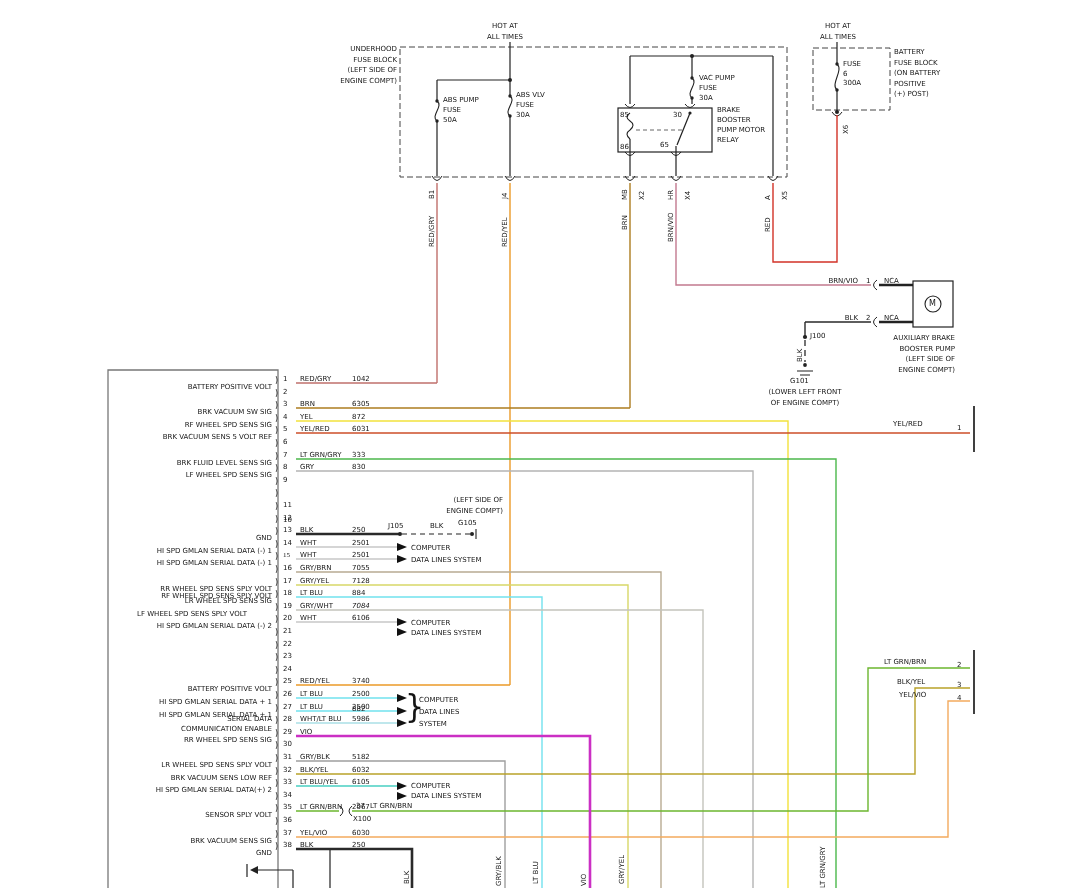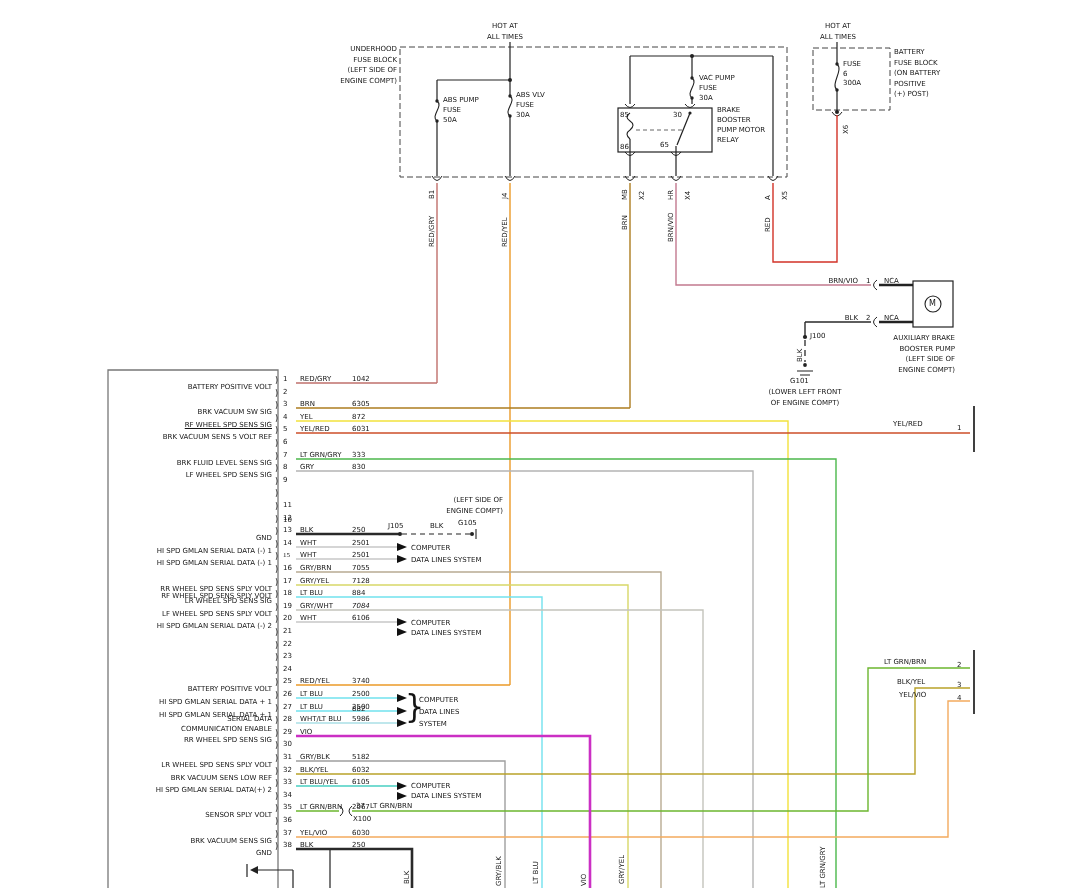--- a/index.html
+++ b/index.html
@@ -243,21 +243,21 @@
     <div class="t " style="left: 283px; top: 386.6px;">2</div>
     <div class="t fs8" style="left: 275px; top: 401.2px;">)</div>
     <div class="t " style="left: 283px; top: 399.2px;">3</div>
     <div class="t " style="left: 300px; top: 399.2px;">BRN</div>
     <div class="t " style="left: 352px; top: 399.2px;">6305</div>
     <div class="t ra" style="left: 112px; top: 407.2px; width: 160px;">BRK VACUUM SW SIG</div>
     <div class="t fs8" style="left: 275px; top: 413.8px;">)</div>
     <div class="t " style="left: 283px; top: 411.8px;">4</div>
     <div class="t " style="left: 300px; top: 411.8px;">YEL</div>
     <div class="t " style="left: 352px; top: 411.8px;">872</div>
-    <div class="t ra" style="left: 112px; top: 419.8px; width: 160px; text-decoration: underline;">RF WHEEL SPD SENS SIG</div>
+    <div class="t ra" style="left: 112px; top: 419.8px; width: 160px;">RF WHEEL SPD SENS SIG</div>
     <div class="t fs8" style="left: 275px; top: 426.4px;">)</div>
     <div class="t " style="left: 283px; top: 424.4px;">5</div>
     <div class="t " style="left: 300px; top: 424.4px;">YEL/RED</div>
     <div class="t " style="left: 352px; top: 424.4px;">6031</div>
     <div class="t ra" style="left: 112px; top: 432.4px; width: 160px;">BRK VACUUM SENS 5 VOLT REF</div>
     <div class="t fs8" style="left: 275px; top: 439px;">)</div>
     <div class="t " style="left: 283px; top: 437px;">6</div>
     <div class="t fs8" style="left: 275px; top: 451.6px;">)</div>
     <div class="t " style="left: 283px; top: 449.6px;">7</div>
     <div class="t " style="left: 300px; top: 449.6px;">LT GRN/GRY</div>
@@ -303,21 +303,21 @@
     <div class="t ra" style="left: 112px; top: 583.6px; width: 160px;">RR WHEEL SPD SENS SPLY VOLT</div>
     <div class="t fs8" style="left: 275px; top: 590.2px;">)</div>
     <div class="t " style="left: 283px; top: 588.2px;">18</div>
     <div class="t " style="left: 300px; top: 588.2px;">LT BLU</div>
     <div class="t " style="left: 352px; top: 588.2px;">884</div>
     <div class="t ra" style="left: 112px; top: 596.2px; width: 160px;">LR WHEEL SPD SENS SIG</div>
     <div class="t fs8" style="left: 275px; top: 602.8px;">)</div>
     <div class="t " style="left: 283px; top: 600.8px;">19</div>
     <div class="t " style="left: 300px; top: 600.8px;">GRY/WHT</div>
     <div class="t " style="left: 352px; top: 600.8px; font-style: italic;">7084</div>
-    <div class="t ra" style="left: 112px; top: 608.8px; width: 160px;">LF WHEEL SPD SENS SPLY VOLT</div>
+    <div class="t ra" style="left: 112px; top: 608.8px; width: 160px; text-align: center;">LF WHEEL SPD SENS SPLY VOLT</div>
     <div class="t fs8" style="left: 275px; top: 615.4px;">)</div>
     <div class="t " style="left: 283px; top: 613.4px;">20</div>
     <div class="t " style="left: 300px; top: 613.4px;">WHT</div>
     <div class="t " style="left: 352px; top: 613.4px;">6106</div>
     <div class="t ra" style="left: 112px; top: 621.4px; width: 160px;">HI SPD GMLAN SERIAL DATA (-) 2</div>
     <div class="t fs8" style="left: 275px; top: 628px;">)</div>
     <div class="t " style="left: 283px; top: 626px;">21</div>
     <div class="t fs8" style="left: 275px; top: 640.6px;">)</div>
     <div class="t " style="left: 283px; top: 638.6px;">22</div>
     <div class="t fs8" style="left: 275px; top: 653.2px;">)</div>

